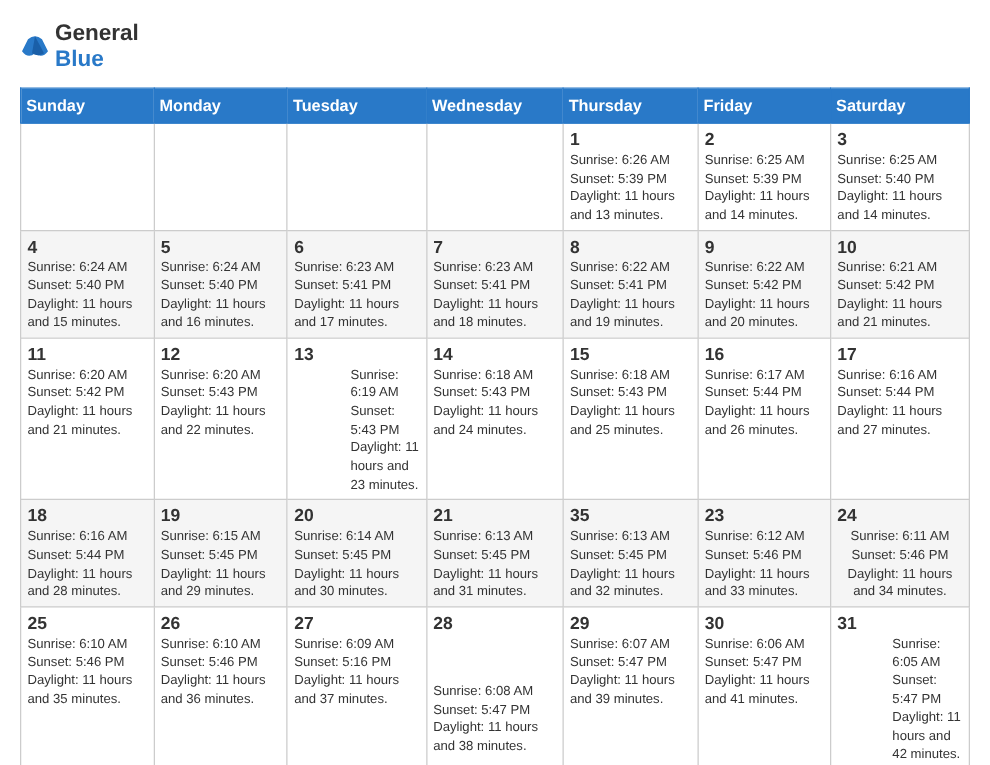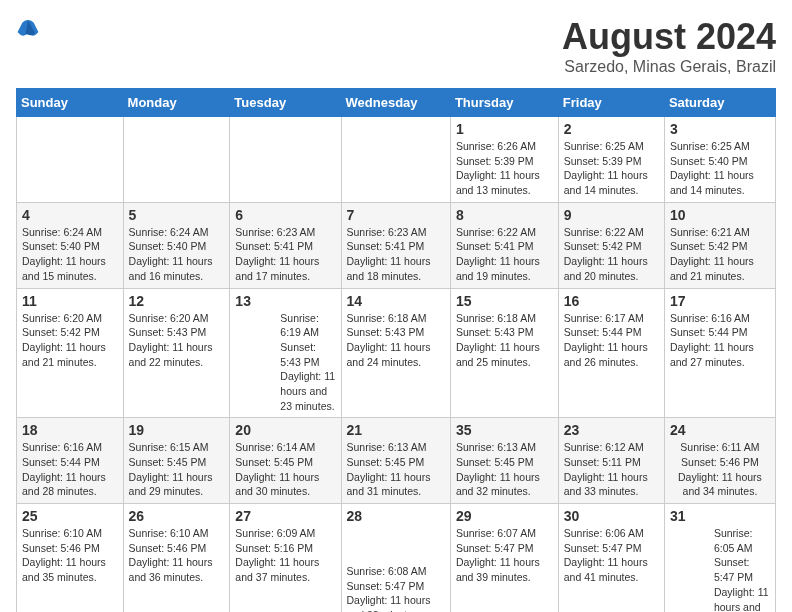--- a/index.html
+++ b/index.html
@@ -85,24 +85,24 @@
   </style>
 </head>
 <body>
 
 <div class="header-area">
   <div class="logo">
     <svg class="logo-icon" viewBox="0 0 30 30" xmlns="http://www.w3.org/2000/svg">
       <path d="M8 8 Q15 2 22 8 L28 20 Q22 28 15 22 Q8 28 2 20 Z" fill="#2979c8"></path>
       <path d="M15 5 L24 22 Q18 26 12 22 Z" fill="#1a5fa8"></path>
     </svg>
-  </div>
-  <div class="title-area">
-    <div class="month-title">August 2024</div>
-    <div class="location-title">Sarzedo, Minas Gerais, Brazil</div>
+    <div>
+      <span style="font-size:18px;font-weight:bold;color:#333;">General</span><br>
+      <span style="font-size:18px;font-weight:bold;color:#2979c8;">Blue</span>
+    </div>
   </div>
 </div>
 
 <table>
   <thead>
     <tr>
     <th>Sunday</th>
         <th>Monday</th>
         <th>Tuesday</th>
         <th>Wednesday</th>
@@ -251,21 +251,21 @@
         </td>
         <td>
           <span class="day-number">35</span>
           <div class="day-info" style="white-space: pre-line;">Sunrise: 6:13 AM
 Sunset: 5:45 PM
 Daylight: 11 hours and 32 minutes.</div>
         </td>
         <td>
           <span class="day-number">23</span>
           <div class="day-info" style="white-space: pre-line;">Sunrise: 6:12 AM
-Sunset: 5:11 PM
+Sunset: 5:46 PM
 Daylight: 11 hours and 33 minutes.</div>
         </td>
         <td>
           <span class="day-number">24</span>
           <div class="day-info" style="white-space: pre-line; text-align: center;">Sunrise: 6:11 AM
 Sunset: 5:46 PM
 Daylight: 11 hours and 34 minutes.</div>
         </td>
       </tr>
       <tr>

